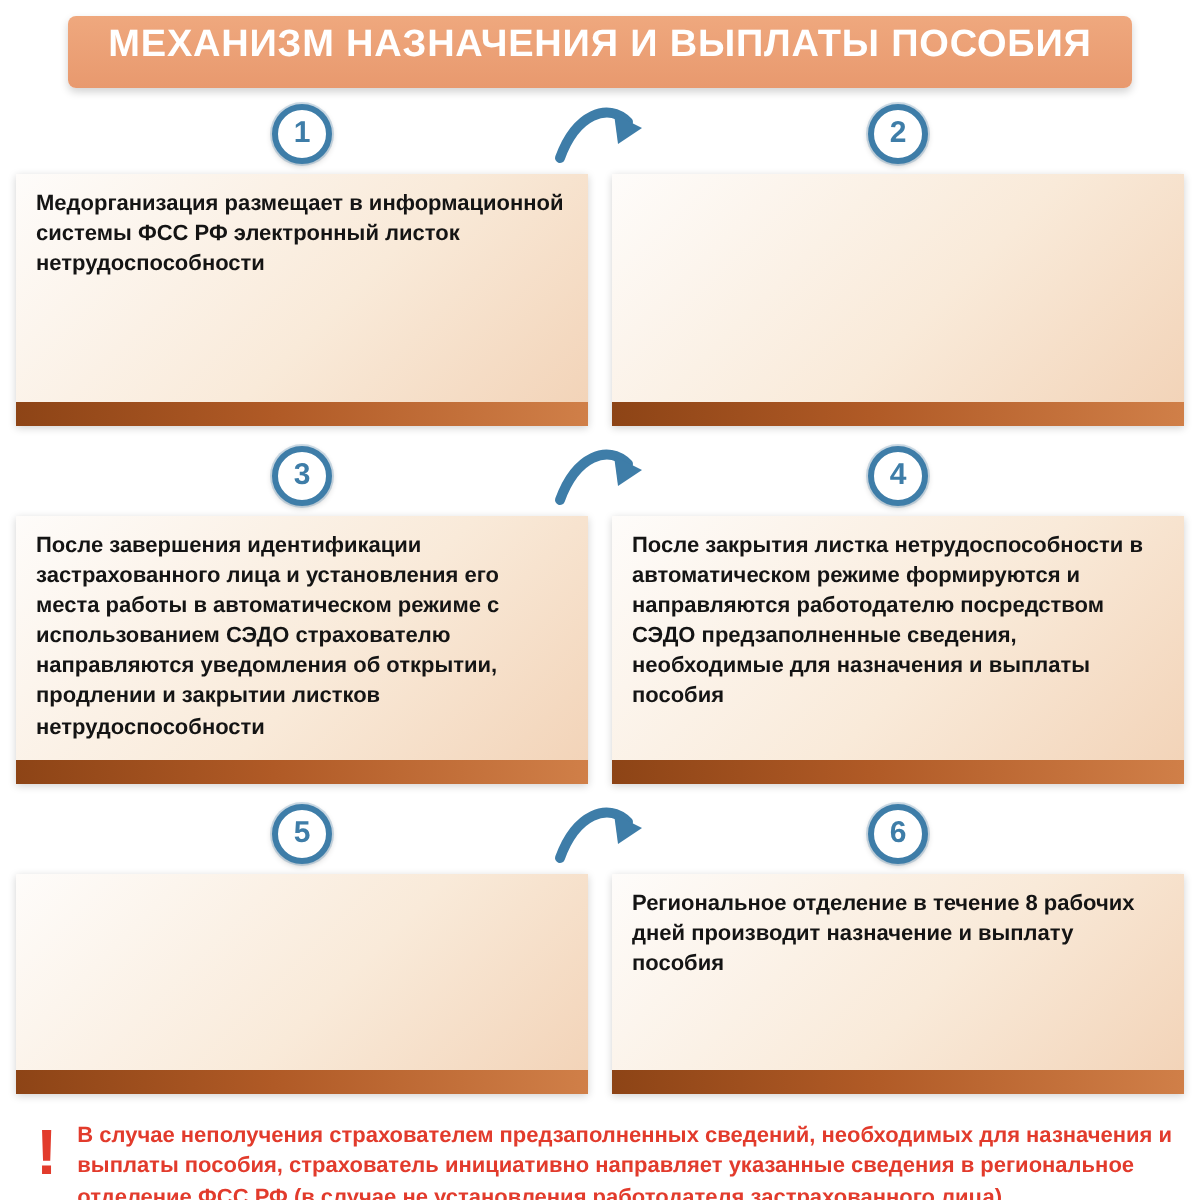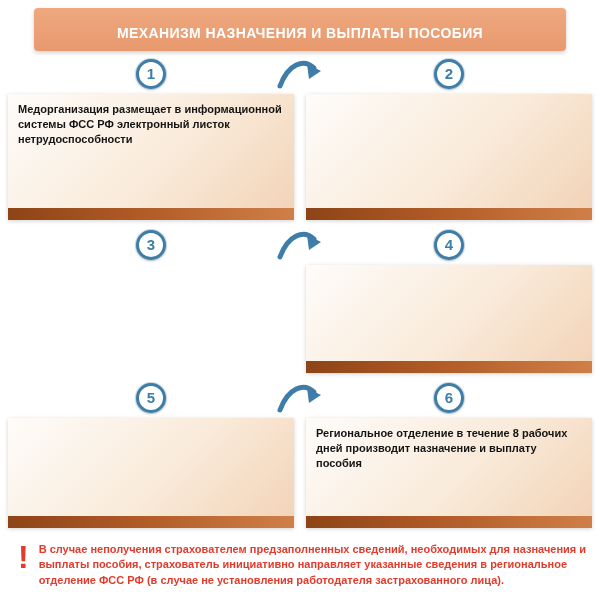--- a/index.html
+++ b/index.html
@@ -9,25 +9,25 @@
     font-family:"Liberation Sans","DejaVu Sans",sans-serif;
     overflow:hidden;
   }
   .poster { position:relative; width:600px; height:600px; background:#ffffff; }
 
   
   .header {
     margin:8px 34px 8px;
     background:linear-gradient(180deg,#efa87e 0%,#e8996e 100%);
     border-radius:4px;
-    padding:16px 12px 7px;
+    padding:2px 12px 7px;
     text-align:center;
     color:#ffffff;
     font-weight:bold;
-    font-size:14px;
+    font-size:19px;
     letter-spacing:0.4px;
     line-height:1.4;
     text-transform:uppercase;
     box-shadow:0 2px 4px rgba(0,0,0,0.18);
   }
   .header span { display:block; }
 
   
   .rows { padding:0 8px; }
   .row {
@@ -141,28 +141,33 @@
       <svg class="arrow" viewBox="0 0 48 36" aria-hidden="true">
         <path d="M4 30 C 12 8, 28 2, 38 12" fill="none" stroke="#3e7da8" stroke-width="5" stroke-linecap="round"></path>
         <path d="M31 8 L 45 15 L 33 23 Z" fill="#3e7da8"></path>
       </svg>
       <div class="step">
         <div class="circle-wrap">
           <div class="step-circle">
             <span>3</span>
           </div>
         </div>
+        <div class="step-card">
+          <p>После завершения идентификации застрахованного лица и установления его места работы в автоматическом режиме с использованием СЭДО страхователю направляются уведомления об открытии, продлении и закрытии листков нетрудоспособности</p>
+          <div class="card-bar"></div>
+        </div>
       </div>
       <div class="step">
         <div class="circle-wrap">
           <div class="step-circle">
             <span>4</span>
           </div>
         </div>
         <div class="step-card">
+          <p>После закрытия листка нетрудоспособности в автоматическом режиме формируются и направляются работодателю посредством СЭДО предзаполненные сведения, необходимые для назначения и выплаты пособия</p>
           <div class="card-bar"></div>
         </div>
       </div>
     </div>
 
     <div class="row row-3">
       <svg class="arrow" viewBox="0 0 48 36" aria-hidden="true">
         <path d="M4 30 C 12 8, 28 2, 38 12" fill="none" stroke="#3e7da8" stroke-width="5" stroke-linecap="round"></path>
         <path d="M31 8 L 45 15 L 33 23 Z" fill="#3e7da8"></path>
       </svg>

